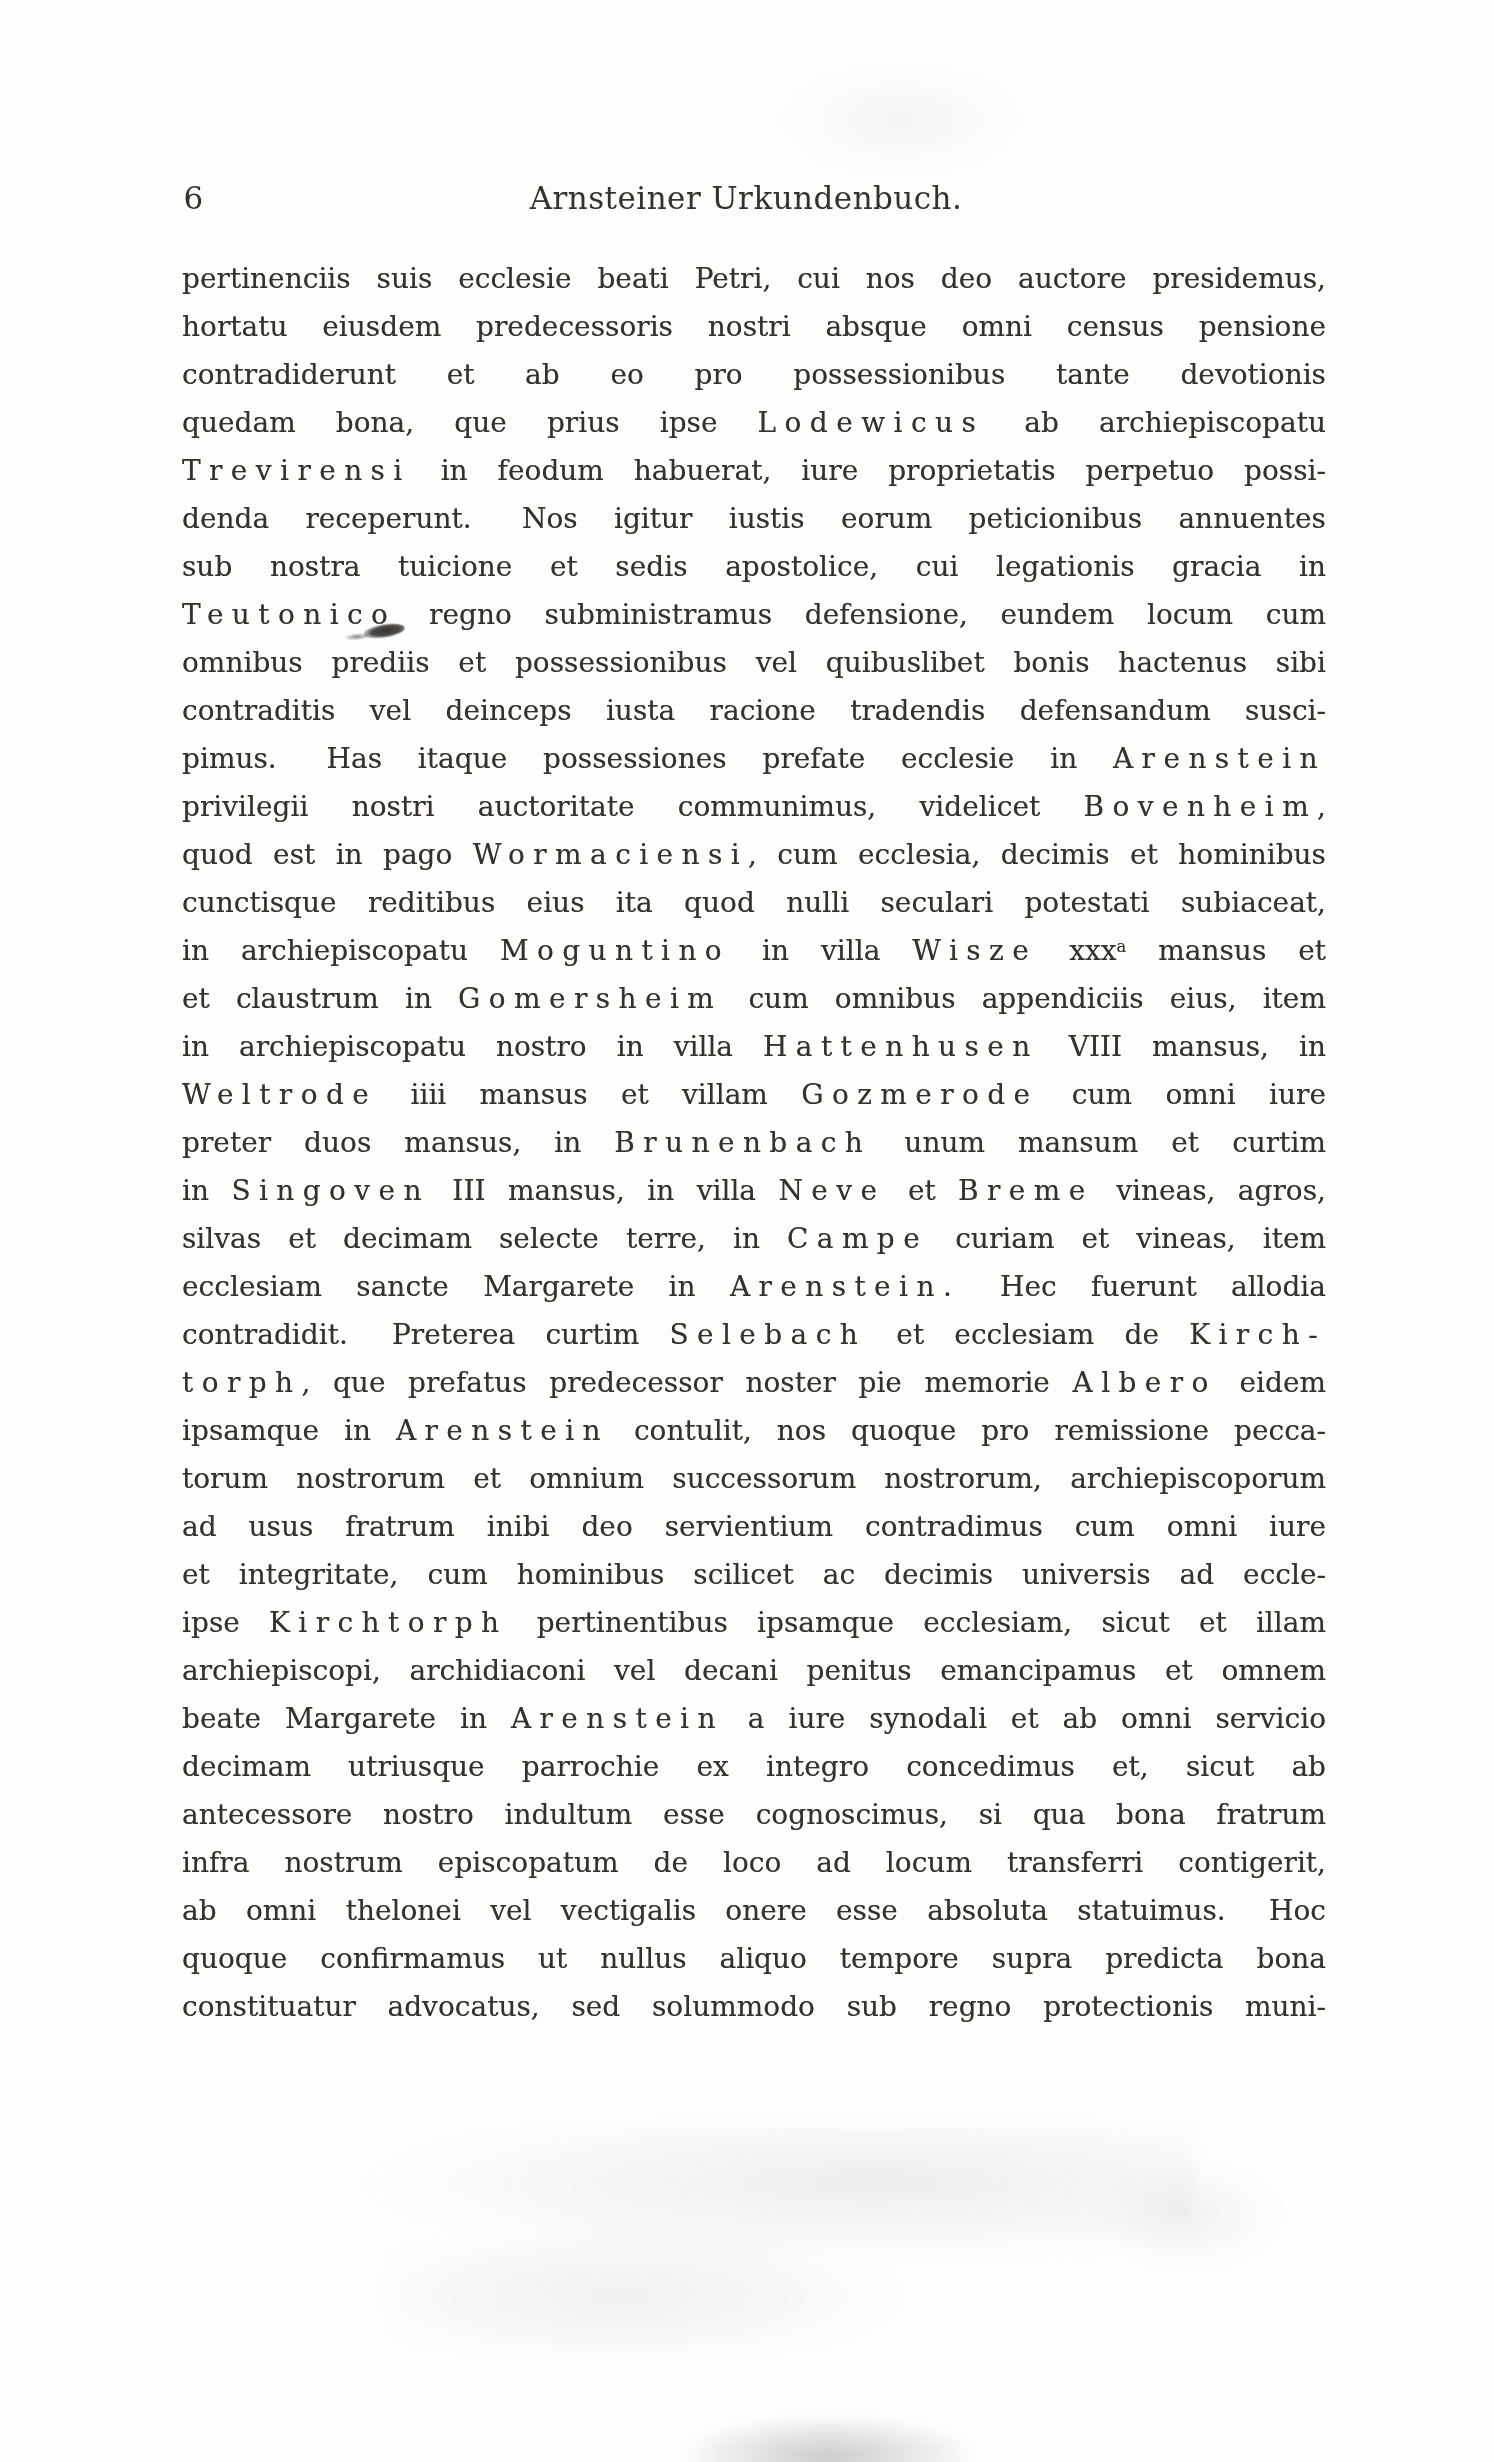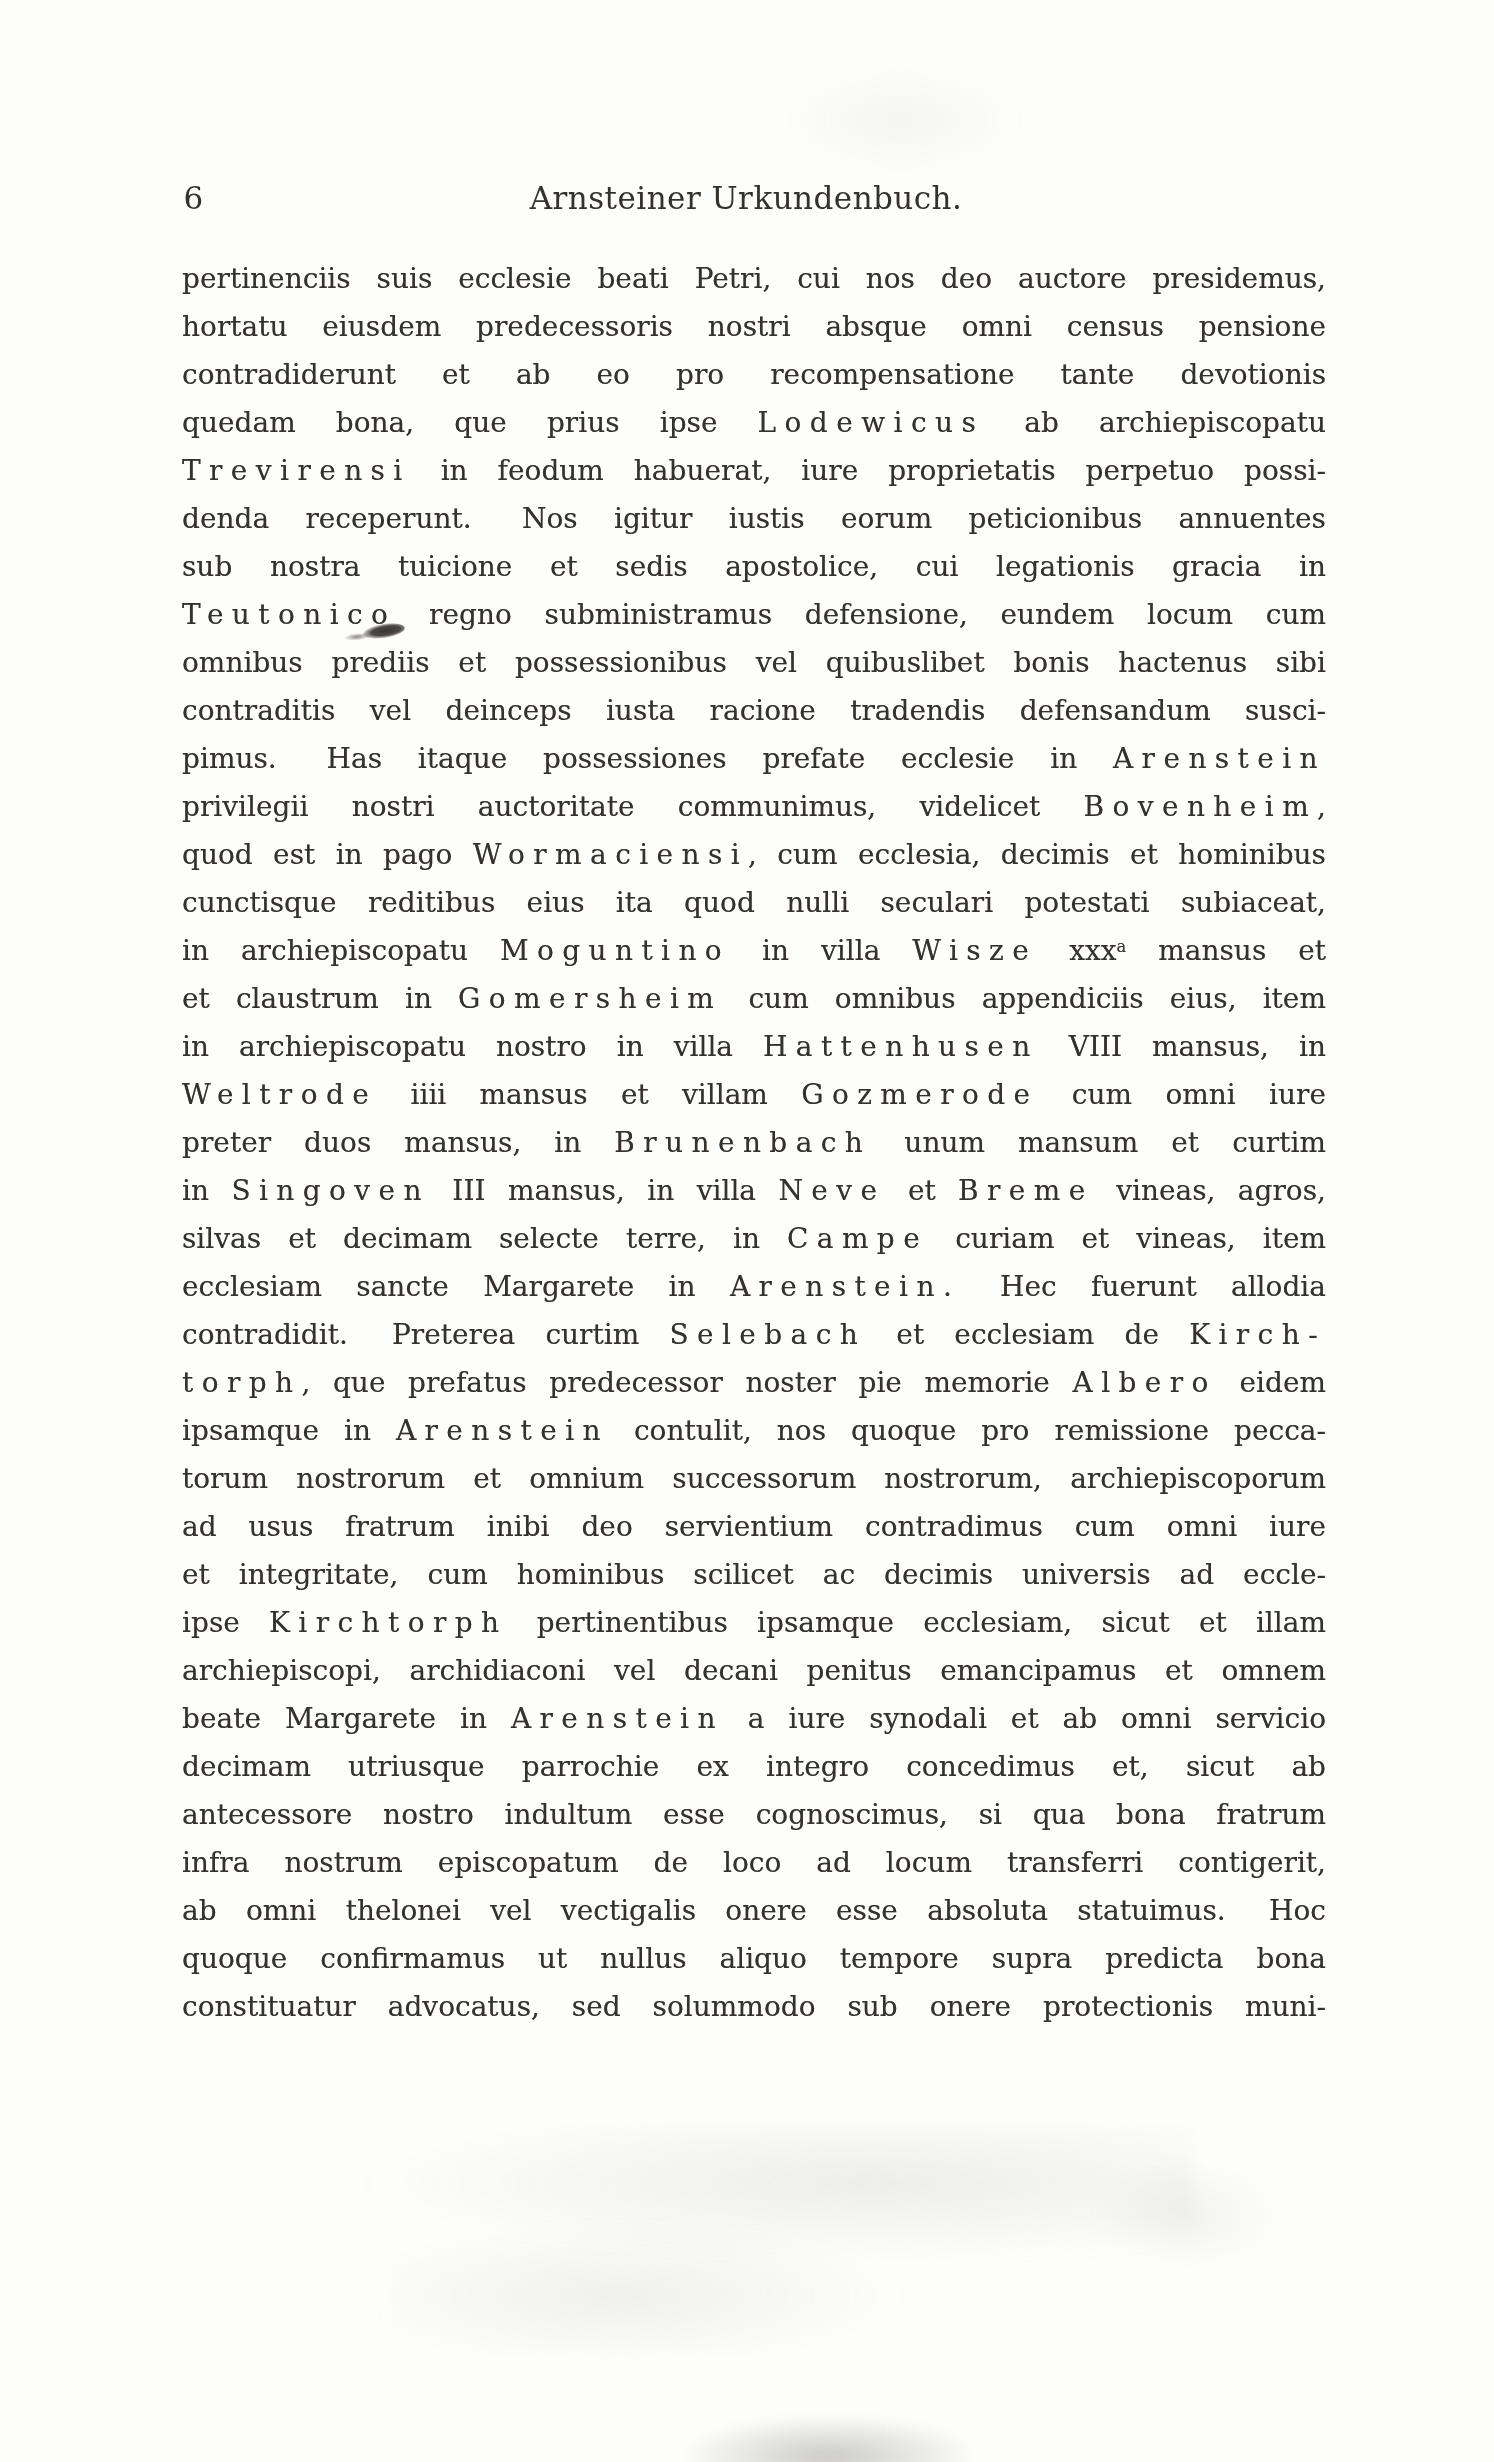--- a/index.html
+++ b/index.html
@@ -84,21 +84,21 @@
 
 <div class="page">
   <div class="running-head">
     <span class="page-num">6</span>
     <span class="run-title">Arnsteiner Urkundenbuch.</span>
   </div>
 
   <div class="text-block">
       <div class="line"><span>pertinenciis suis ecclesie beati Petri, cui nos deo auctore presidemus,</span></div>
       <div class="line"><span>hortatu eiusdem predecessoris nostri absque omni census pensione</span></div>
-      <div class="line"><span>contradiderunt et ab eo pro recompensatione tante devotionis</span></div>
+      <div class="line"><span>contradiderunt et ab eo pro possessionibus tante devotionis</span></div>
       <div class="line"><span>quedam bona, que prius ipse </span><span class="sperr">Lodewicus</span><span> ab archiepiscopatu</span></div>
       <div class="line"><span class="sperr">Trevirensi</span><span> in feodum habuerat, iure proprietatis perpetuo possi-</span></div>
       <div class="line"><span>denda receperunt.  Nos igitur iustis eorum peticionibus annuentes</span></div>
       <div class="line"><span>sub nostra tuicione et sedis apostolice, cui legationis gracia in</span></div>
       <div class="line"><span class="sperr">Teutonico</span><span> regno subministramus defensione, eundem locum cum</span></div>
       <div class="line"><span>omnibus prediis et possessionibus vel quibuslibet bonis hactenus sibi</span></div>
       <div class="line"><span>contraditis vel deinceps iusta racione tradendis defensandum susci-</span></div>
       <div class="line"><span>pimus.  Has itaque possessiones prefate ecclesie in </span><span class="sperr">Arenstein</span></div>
       <div class="line"><span>privilegii nostri auctoritate communimus, videlicet </span><span class="sperr">Bovenheim</span><span>,</span></div>
       <div class="line"><span>quod est in pago </span><span class="sperr">Wormaciensi</span><span>, cum ecclesia, decimis et hominibus</span></div>
@@ -118,21 +118,21 @@
       <div class="line"><span>ad usus fratrum inibi deo servientium contradimus cum omni iure</span></div>
       <div class="line"><span>et integritate, cum hominibus scilicet ac decimis universis ad eccle-</span></div>
       <div class="line"><span>ipse </span><span class="sperr">Kirchtorph</span><span> pertinentibus ipsamque ecclesiam, sicut et illam</span></div>
       <div class="line"><span>archiepiscopi, archidiaconi vel decani penitus emancipamus et omnem</span></div>
       <div class="line"><span>beate Margarete in </span><span class="sperr">Arenstein</span><span> a iure synodali et ab omni servicio</span></div>
       <div class="line"><span>decimam utriusque parrochie ex integro concedimus et, sicut ab</span></div>
       <div class="line"><span>antecessore nostro indultum esse cognoscimus, si qua bona fratrum</span></div>
       <div class="line"><span>infra nostrum episcopatum de loco ad locum transferri contigerit,</span></div>
       <div class="line"><span>ab omni thelonei vel vectigalis onere esse absoluta statuimus.  Hoc</span></div>
       <div class="line"><span>quoque confirmamus ut nullus aliquo tempore supra predicta bona</span></div>
-      <div class="line"><span>constituatur advocatus, sed solummodo sub onere protectionis muni-</span></div>
+      <div class="line"><span>constituatur advocatus, sed solummodo sub regno protectionis muni-</span></div>
     </div>
 
   <div class="ink-blot"></div>
   <div class="smudge s1"></div>
   <div class="smudge s2"></div>
   <div class="smudge s3"></div>
   <div class="smudge s4"></div>
   <div class="smudge s5"></div>
 </div>
 

